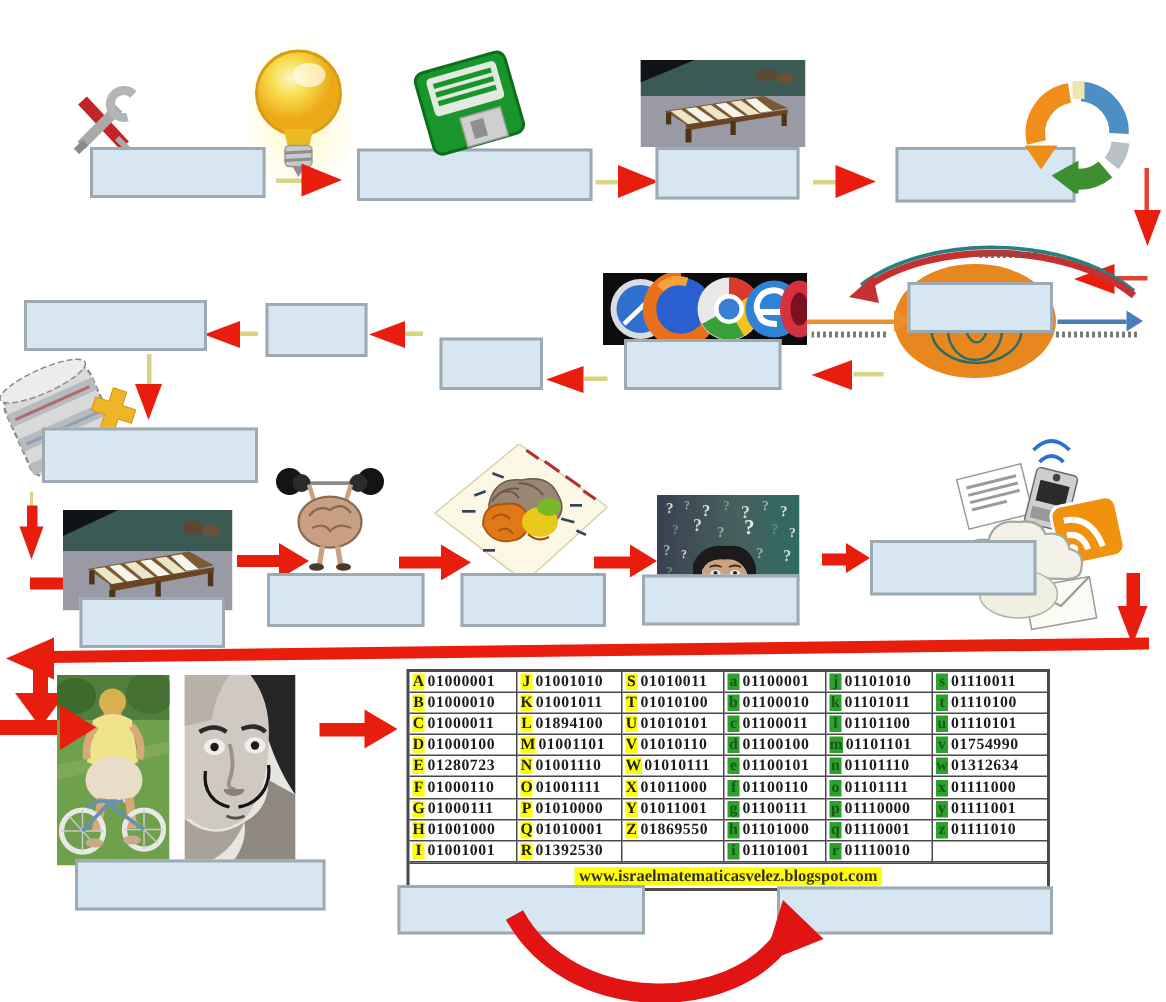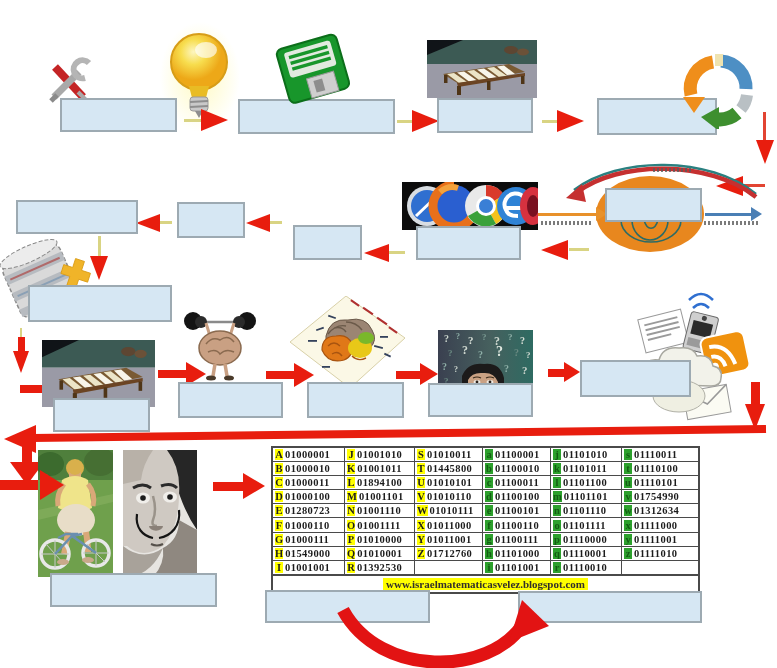--- a/index.html
+++ b/index.html
@@ -497,21 +497,21 @@
         <div class="cell">
           <span class="ch up">B</span>
           <span class="code">01000010</span>
         </div>
         <div class="cell">
           <span class="ch up">K</span>
           <span class="code">01001011</span>
         </div>
         <div class="cell">
           <span class="ch up">T</span>
-          <span class="code">01445800</span>
+          <span class="code">01010100</span>
         </div>
         <div class="cell">
           <span class="ch low">b</span>
           <span class="code">01100010</span>
         </div>
         <div class="cell">
           <span class="ch low">k</span>
           <span class="code">01101011</span>
         </div>
         <div class="cell">
@@ -633,29 +633,29 @@
         <div class="cell">
           <span class="ch low">p</span>
           <span class="code">01110000</span>
         </div>
         <div class="cell">
           <span class="ch low">y</span>
           <span class="code">01111001</span>
         </div>
         <div class="cell">
           <span class="ch up">H</span>
-          <span class="code">01549000</span>
+          <span class="code">01001000</span>
         </div>
         <div class="cell">
           <span class="ch up">Q</span>
           <span class="code">01010001</span>
         </div>
         <div class="cell">
           <span class="ch up">Z</span>
-          <span class="code">01712760</span>
+          <span class="code">01869550</span>
         </div>
         <div class="cell">
           <span class="ch low">h</span>
           <span class="code">01101000</span>
         </div>
         <div class="cell">
           <span class="ch low">q</span>
           <span class="code">01110001</span>
         </div>
         <div class="cell">

